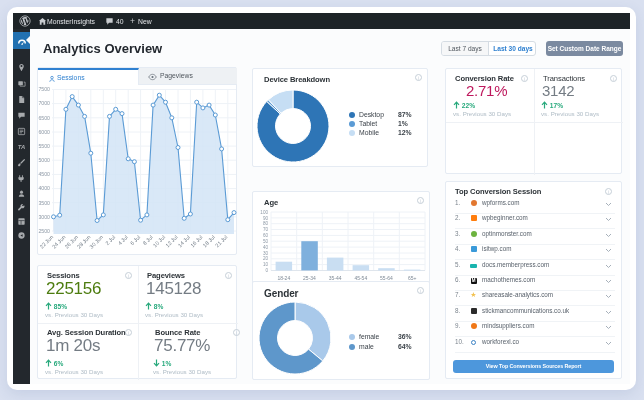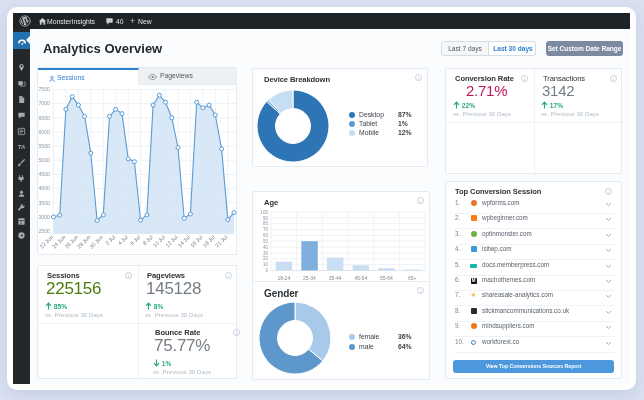--- a/index.html
+++ b/index.html
@@ -204,20 +204,29 @@
 </div>
   <div style="position:absolute;left:100px;top:0px;width:100px;height:57px">
 <div style="position:absolute;right:6px;top:6px;width:7px;height:7px;border:1px solid #c6cfd8;border-radius:50%;color:#c6cfd8;font-size:5px;line-height:7px;text-align:center">i</div>
 <div style="position:absolute;left:9px;top:5px;font-size:7.6px;font-weight:700;color:#2d3338;letter-spacing:-0.1px">Pageviews</div>
 <div style="position:absolute;left:8px;top:13px;font-size:17px;font-weight:400;color:#747c84;letter-spacing:-0.25px">145128</div>
 <div style="position:absolute;left:7px;top:36px;font-size:6.6px;font-weight:700;color:#27a97c"><svg width="7" height="8" style="vertical-align:-1px">
           <path d="M3.5,7.5 L3.5,1.5 M1,3.8 L3.5,1.2 L6,3.8" stroke="#27a97c" stroke-width="1.2" fill="none"></path>
         </svg> 8%</div>
 <div style="position:absolute;left:7px;top:45px;font-size:6.2px;color:#aebbc5">vs. Previous 30 Days</div>
 </div>
+  <div style="position:absolute;left:0px;top:57px;width:100px;height:57px">
+<div style="position:absolute;right:6px;top:6px;width:7px;height:7px;border:1px solid #c6cfd8;border-radius:50%;color:#c6cfd8;font-size:5px;line-height:7px;text-align:center">i</div>
+<div style="position:absolute;left:9px;top:5px;font-size:7.6px;font-weight:700;color:#2d3338;letter-spacing:-0.1px">Avg. Session Duration</div>
+<div style="position:absolute;left:8px;top:13px;font-size:17px;font-weight:400;color:#747c84;letter-spacing:-0.25px">1m 20s</div>
+<div style="position:absolute;left:7px;top:36px;font-size:6.6px;font-weight:700;color:#27a97c"><svg width="7" height="8" style="vertical-align:-1px">
+          <path d="M3.5,7.5 L3.5,1.5 M1,3.8 L3.5,1.2 L6,3.8" stroke="#27a97c" stroke-width="1.2" fill="none"></path>
+        </svg> 6%</div>
+<div style="position:absolute;left:7px;top:45px;font-size:6.2px;color:#aebbc5">vs. Previous 30 Days</div>
+</div>
   <div style="position:absolute;left:108px;top:57px;width:100px;height:57px">
 <div style="position:absolute;right:6px;top:6px;width:7px;height:7px;border:1px solid #c6cfd8;border-radius:50%;color:#c6cfd8;font-size:5px;line-height:7px;text-align:center">i</div>
 <div style="position:absolute;left:9px;top:5px;font-size:7.6px;font-weight:700;color:#2d3338;letter-spacing:-0.1px">Bounce Rate</div>
 <div style="position:absolute;left:8px;top:13px;font-size:17px;font-weight:400;color:#747c84;letter-spacing:-0.25px">75.77%</div>
 <div style="position:absolute;left:7px;top:36px;font-size:6.6px;font-weight:700;color:#27a97c"><svg width="7" height="8" style="vertical-align:-1px">
           <path d="M3.5,0.5 L3.5,6.5 M1,4.2 L3.5,6.8 L6,4.2" stroke="#27a97c" stroke-width="1.2" fill="none"></path>
         </svg> 1%</div>
 <div style="position:absolute;left:7px;top:45px;font-size:6.2px;color:#aebbc5">vs. Previous 30 Days</div>
 </div>
 </div>

